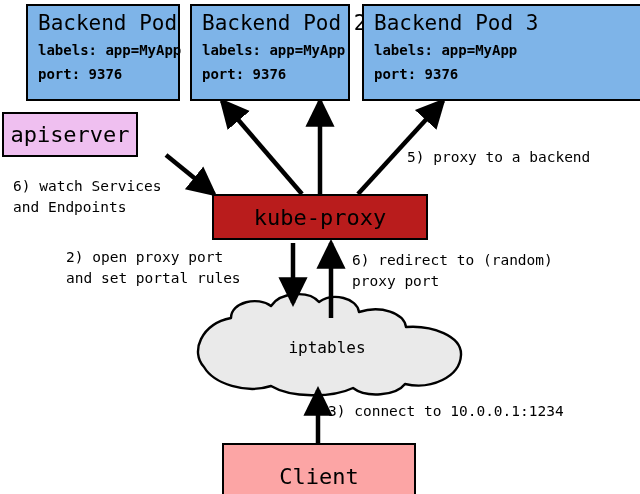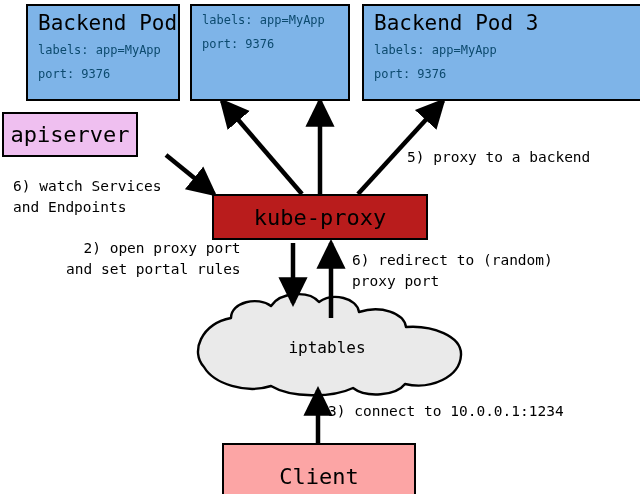--- a/index.html
+++ b/index.html
@@ -31,24 +31,25 @@
     background: #7EB4E8;
     padding: 2px 10px 0 10px;
   }
   .pod-title {
     font-size: 21px;
     line-height: 30px;
     color: #000;
     white-space: nowrap;
   }
   .pod-line {
-    font-size: 12px;
+    font-size: 14px;
     line-height: 24px;
-    color: #0c4a6e;
+    color: #000000;
     white-space: nowrap;
+    font-weight: bold;
   }
   #pod1 { left: 26px; top: 4px;  width: 154px; height: 97px; }
   #pod2 { left: 190px; top: 4px; width: 160px; height: 97px; }
   #pod3 { left: 362px; top: 4px; width: 290px; height: 97px; border-right: none; }
 
   #apiserver {
     left: 2px; top: 112px; width: 136px; height: 45px;
     background: #EFBFF0;
     display: flex; align-items: center; justify-content: center;
   }
@@ -72,21 +73,21 @@
     position: absolute;
     font-size: 14.5px;
     font-weight: normal;
     line-height: 21px;
     color: #000;
     white-space: pre;
     z-index: 4;
     letter-spacing: 0px;
   }
   #note1 { left: 13px; top: 176px; }
-  #note2 { left: 66px; top: 238px; text-align: right; }
+  #note2 { left: 66px; top: 247px; }
   #note4 { left: 352px; top: 250px; }
   #note5 { left: 407px; top: 147px; }
   #note3 { left: 328px; top: 401px; }
 
   #cloud-label {
     position: absolute;
     left: 192px;
     top: 338px;
     width: 270px;
     text-align: center;
@@ -134,20 +135,21 @@
   <line x1="318" y1="443" x2="318" y2="390" stroke="#000" stroke-width="4.5" marker-end="url(#ah)"></line>
 </svg>
 
 <div class="node pod" id="pod1">
   <div class="pod-title">Backend Pod 1</div>
   <div class="pod-line">labels: app=MyApp</div>
   <div class="pod-line">port: 9376</div>
 </div>
 
 <div class="node pod" id="pod2">
+  <div class="pod-title">Backend Pod 2</div>
   <div class="pod-line">labels: app=MyApp</div>
   <div class="pod-line">port: 9376</div>
 </div>
 
 <div class="node pod" id="pod3">
   <div class="pod-title">Backend Pod 3</div>
   <div class="pod-line">labels: app=MyApp</div>
   <div class="pod-line">port: 9376</div>
 </div>
 

